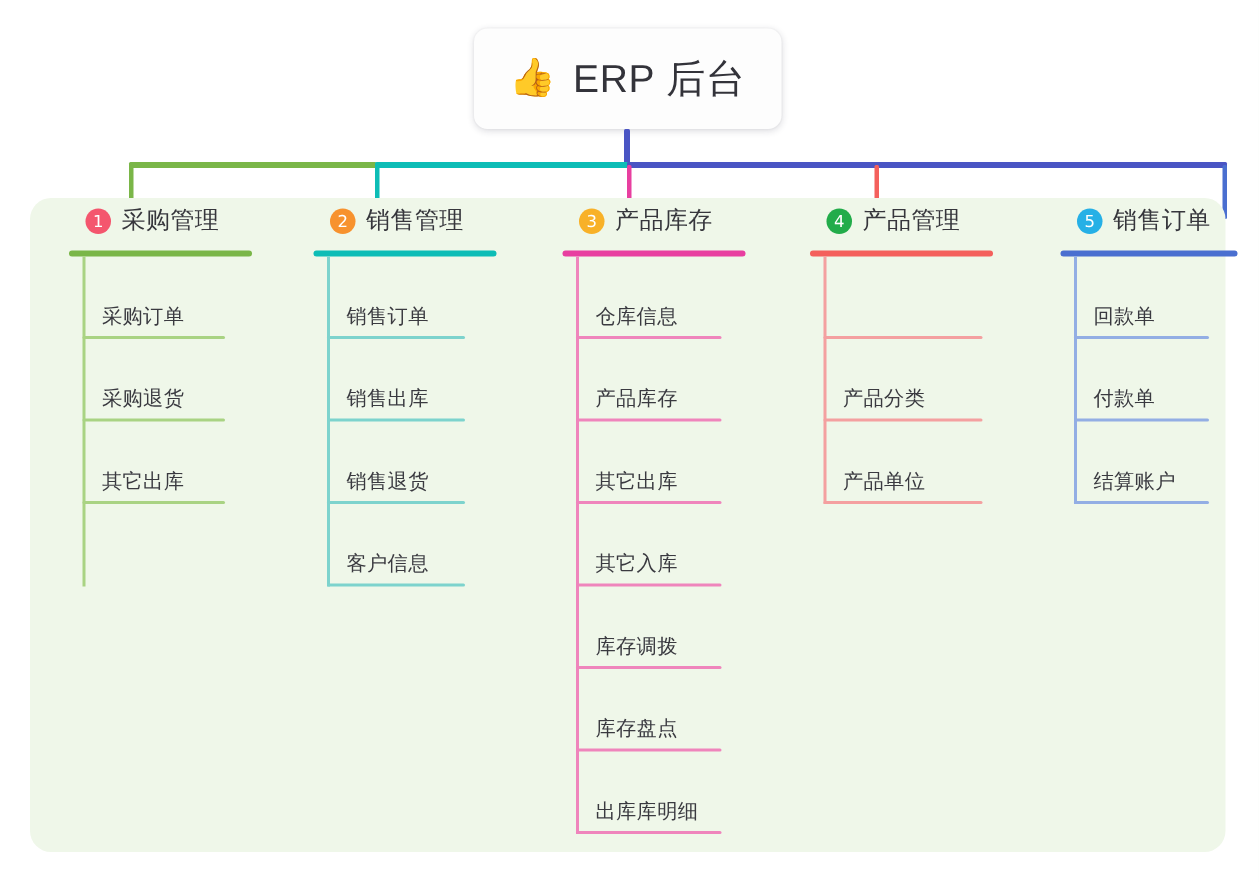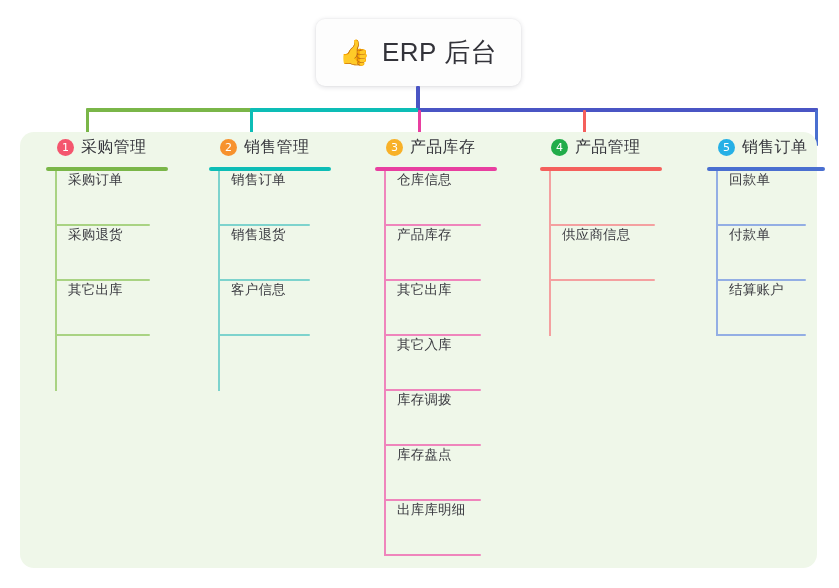--- a/index.html
+++ b/index.html
@@ -109,20 +109,21 @@
     position: absolute;
     left: 9px;
     top: 0;
     width: 2px;
   }
   .leaf {
     position: relative;
     height: 55px;
     box-sizing: border-box;
     display: flex;
+    align-items: flex-end;
   }
   .leaf .leaf-rule {
     position: absolute;
     left: 9px;
     bottom: 0;
     height: 2px;
     border-radius: 1px;
   }
   .leaf .leaf-label {
     position: relative;
@@ -186,20 +187,24 @@
             <span class="col-title">销售管理</span>
           </div>
           <div class="header-rule" style="width: 122px; background: rgb(13, 189, 182);"></div>
           <div class="leaves">
             <div class="spine" style="background: rgb(125, 211, 205); height: 220px;"></div>
             <div class="leaf">
               <span class="leaf-label">销售订单</span>
               <div class="leaf-rule" style="width: 92px; background: rgb(125, 211, 205);"></div>
             </div>
             <div class="leaf">
+              <span class="leaf-label">销售出库</span>
+              <div class="leaf-rule" style="width: 92px; background: rgb(125, 211, 205);"></div>
+            </div>
+            <div class="leaf">
               <span class="leaf-label">销售退货</span>
               <div class="leaf-rule" style="width: 92px; background: rgb(125, 211, 205);"></div>
             </div>
             <div class="leaf">
               <span class="leaf-label">客户信息</span>
               <div class="leaf-rule" style="width: 92px; background: rgb(125, 211, 205);"></div>
             </div>
           </div>
         </div>
         <div class="column" style="left: 355px;">
@@ -245,21 +250,25 @@
             <span class="badge" style="background: rgb(34, 172, 74);">4</span>
             <span class="col-title">产品管理</span>
           </div>
           <div class="header-rule" style="width: 122px; background: rgb(244, 96, 92);"></div>
           <div class="leaves">
             <div class="spine" style="background: rgb(244, 160, 160); height: 165px;"></div>
             <div class="leaf">
               <div class="leaf-rule" style="width: 106px; background: rgb(244, 160, 160);"></div>
             </div>
             <div class="leaf">
-              <span class="leaf-label">供应商信息</span>
+              <span class="leaf-label">产品分类</span>
+              <div class="leaf-rule" style="width: 106px; background: rgb(244, 160, 160);"></div>
+            </div>
+            <div class="leaf">
+              <span class="leaf-label">产品单位</span>
               <div class="leaf-rule" style="width: 106px; background: rgb(244, 160, 160);"></div>
             </div>
           </div>
         </div>
         <div class="column" style="left: 687px;">
           <div class="col-header">
             <span class="badge" style="background: rgb(38, 176, 230);">5</span>
             <span class="col-title">销售订单</span>
           </div>
           <div class="header-rule" style="width: 118px; background: rgb(74, 111, 208);"></div>

